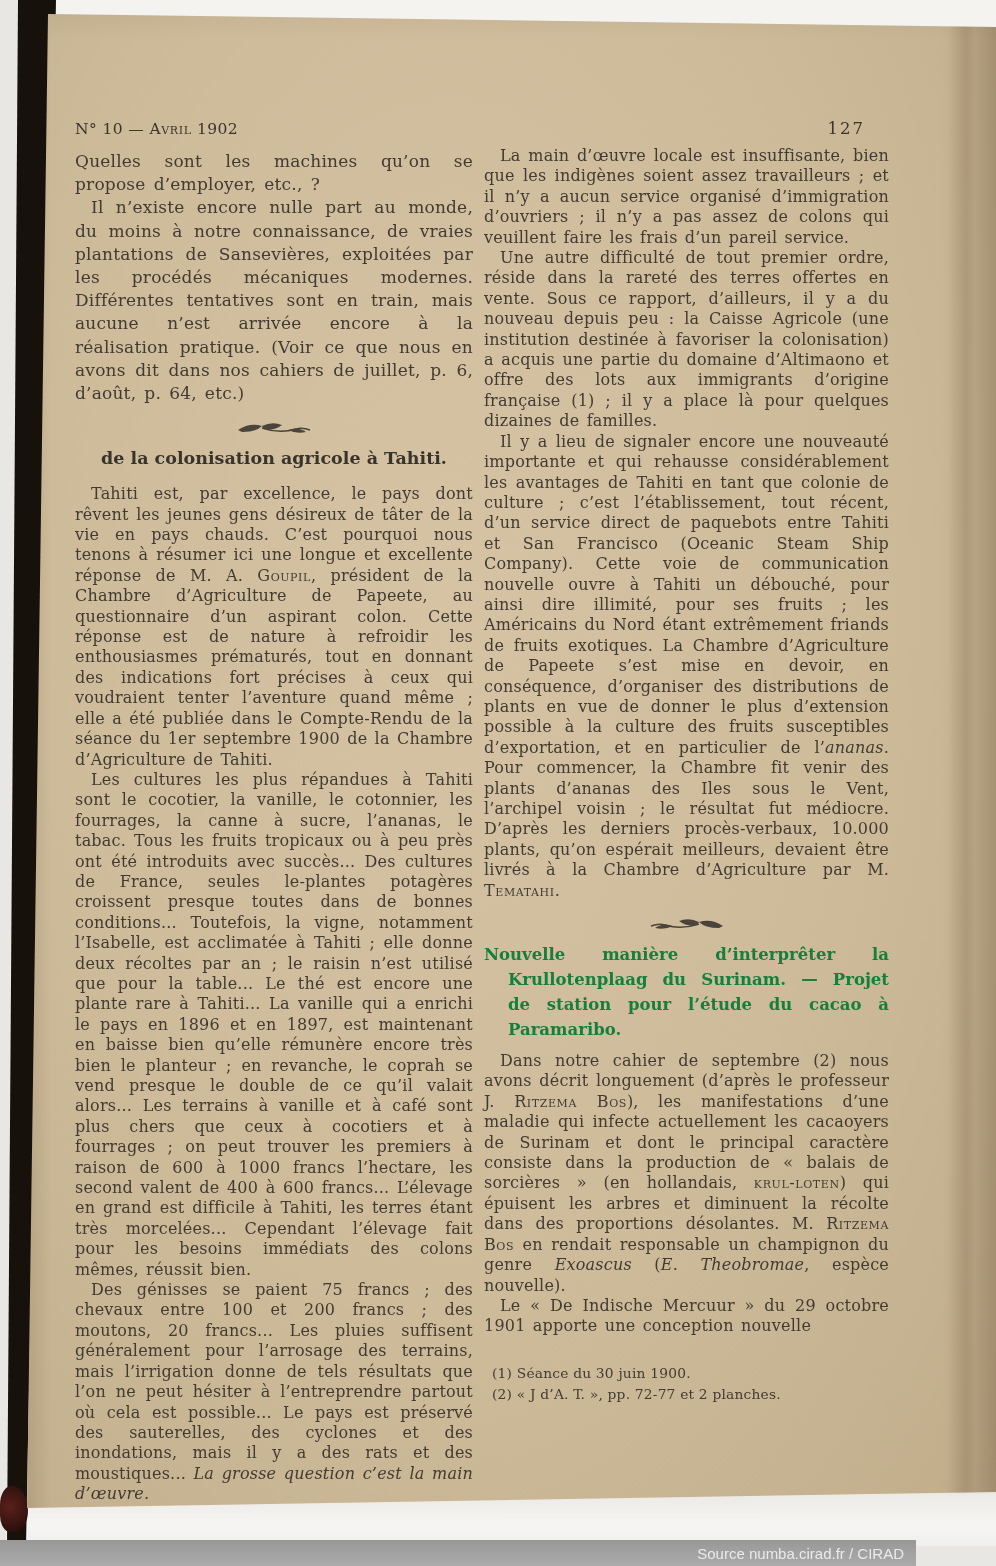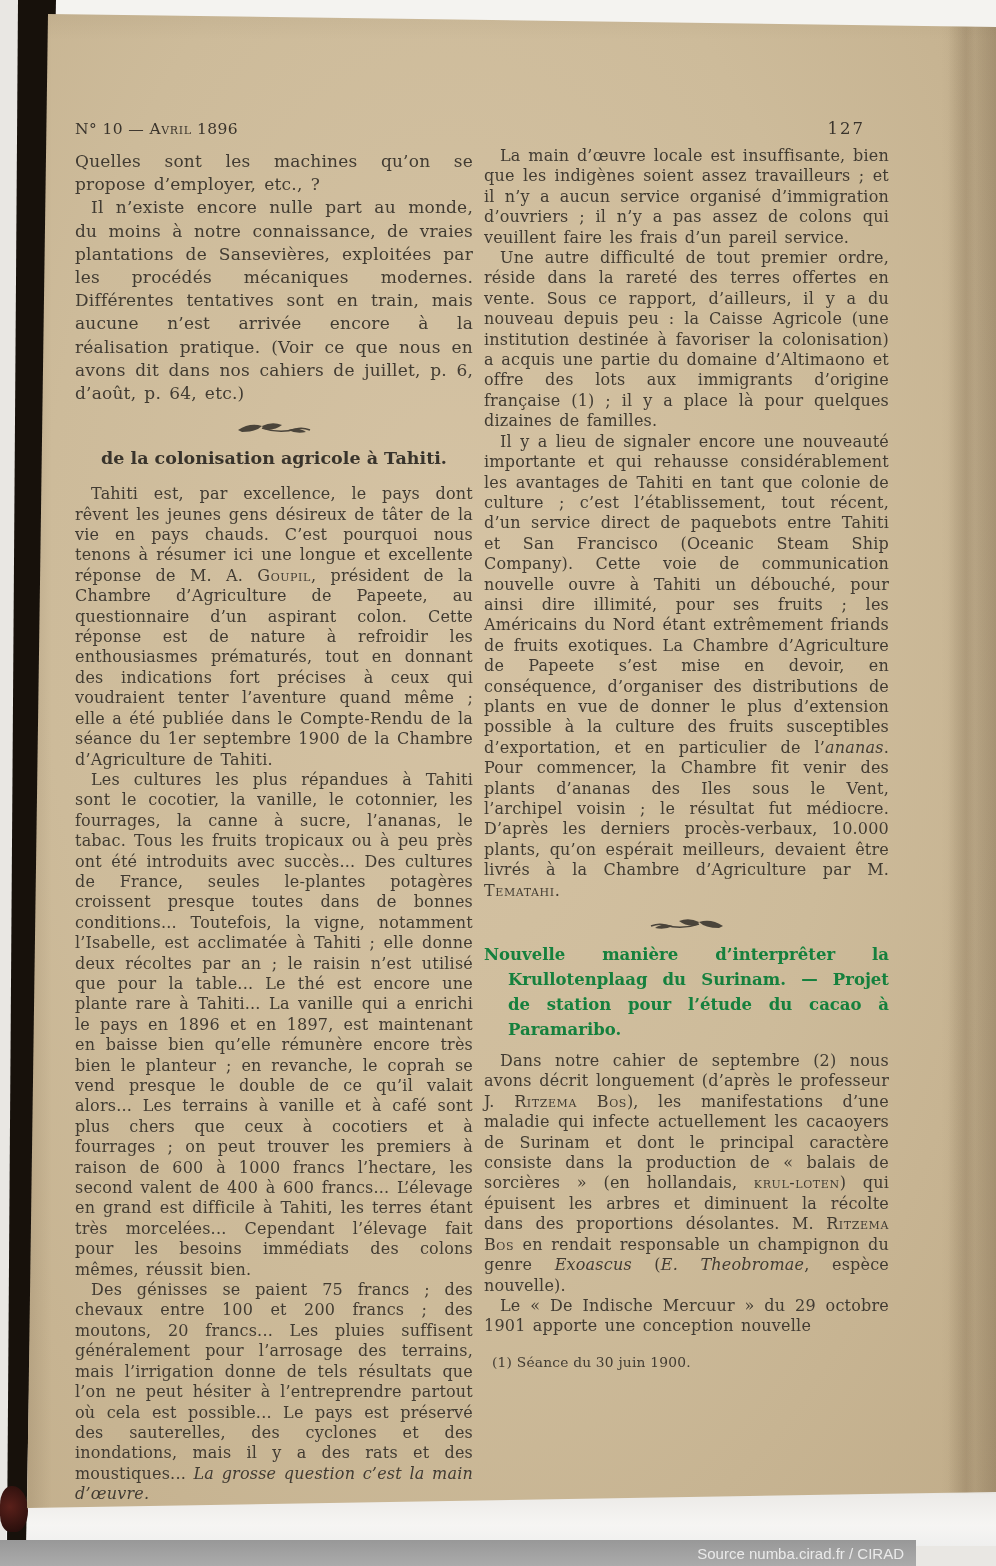--- a/index.html
+++ b/index.html
@@ -40,39 +40,39 @@
   .sec1{font-size:17px;line-height:23.2px;word-spacing:2.5px;}
   .bodytext{font-size:16px;line-height:20.4px;word-spacing:2px;}
   .ind{text-indent:16px;}
   .sc{font-variant:small-caps;letter-spacing:.6px;}
   .i{font-style:italic;}
   .article-title{font-size:17.5px;line-height:24px;font-weight:bold;text-align:center;
     color:#38332b;margin:8px 0 14px;}
   .article-title2{font-size:16.5px;line-height:25px;font-weight:bold;color:#15803d;
     margin:8px 0 9px;padding-left:24px;text-indent:-24px;text-align:justify;word-spacing:2.5px;}
   .ornament{display:flex;justify-content:center;margin:15px 0 5px;}
-  .footnotes{margin-top:15px;font-size:13.8px;line-height:21px;padding-left:8px;}
+  .footnotes{margin-top:26px;font-size:13.8px;line-height:21px;padding-left:8px;}
   .footnotes p{text-align:left;}
   
   #source-bar{position:absolute;left:0;top:1540px;width:916px;height:26px;box-sizing:border-box;
     background:linear-gradient(180deg,#989898,#ababab);
     display:flex;align-items:center;justify-content:flex-end;padding-right:12px;
     font-family:"Liberation Sans","DejaVu Sans",sans-serif;font-size:15px;color:#eaeaea;}
 </style>
 </head>
 <body>
 
 <div id="top-edge-strip"></div>
 <div id="bottom-edge-strip"></div>
 <div id="book-spine"></div>
 <div id="cover-corner"></div>
 <div id="page"></div>
 
 <div id="masthead">
-  <div id="issue-label"><span>N° 10 — </span><span class="sc">Avril</span><span> 1896</span></div>
+  <div id="issue-label"><span>N° 10 — </span><span class="sc">Avril</span><span> 1902</span></div>
   <div id="page-number">127</div>
 </div>
 
 <div id="col-left" class="col">
   <div class="sec1">
     <p><span>Quelles sont les machines qu’on se propose d’employer, etc., ?</span></p>
     <p class="ind"><span>Il n’existe encore nulle part au monde, du moins à notre connaissance, de vraies plantations de Sansevières, exploitées par les procédés mécaniques modernes. Différentes tentatives sont en train, mais aucune n’est arrivée encore à la réalisation pratique. (Voir ce que nous en avons dit dans nos cahiers de juillet, p. 6, d’août, p. 64, etc.)</span></p>
   </div>
   <div class="ornament">
     <svg width="76" height="18" viewBox="0 0 76 18" aria-hidden="true">
@@ -106,18 +106,19 @@
       <path d="M24 10 Q16 14 6 12 Q14 6 24 10 Z" fill="#4a443a"></path>
     </svg>
   </div>
   <div class="article-title2">Nouvelle manière d’interprêter la Krullotenplaag du Surinam. — Projet de station pour l’étude du cacao à Paramaribo.</div>
   <div class="bodytext">
     <p class="ind"><span>Dans notre cahier de septembre (2) nous avons décrit longuement (d’après le professeur J. </span><span class="sc">Ritzema Bos</span><span>), les manifestations d’une maladie qui infecte actuellement les cacaoyers de Surinam et dont le principal caractère consiste dans la production de « balais de sorcières » (en hollandais, </span><span class="sc">krul-loten</span><span>) qui épuisent les arbres et diminuent la récolte dans des proportions désolantes. M. </span><span class="sc">Ritzema Bos</span><span> en rendait responsable un champignon du genre </span><span class="i">Exoascus</span><span> (</span><span class="i">E. Theobromae</span><span>, espèce nouvelle).</span></p>
     <p class="ind"><span>Le « De Indische Mercuur » du 29 octobre 1901 apporte une conception nouvelle</span></p>
   </div>
   <div class="footnotes">
     <p><span>(1) Séance du 30 juin 1900.</span></p>
+    <p><span>(2) « J  d’A. T.  », pp. 72-77 et 2 planches.</span></p>
   </div>
 </div>
 
 <div id="source-bar">
   <span>Source numba.cirad.fr / CIRAD</span>
 </div>
 
 </body></html>

